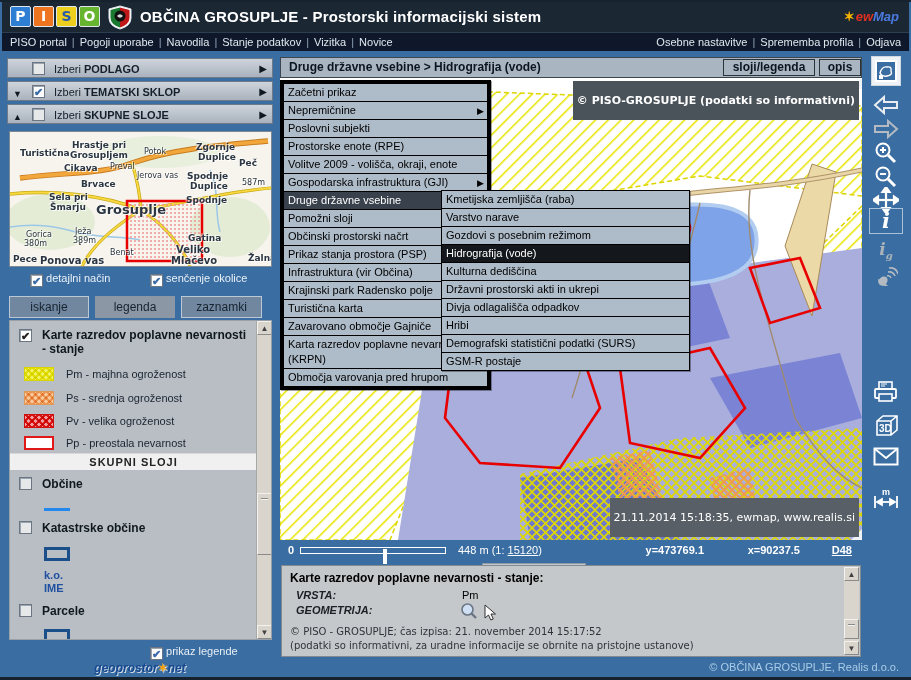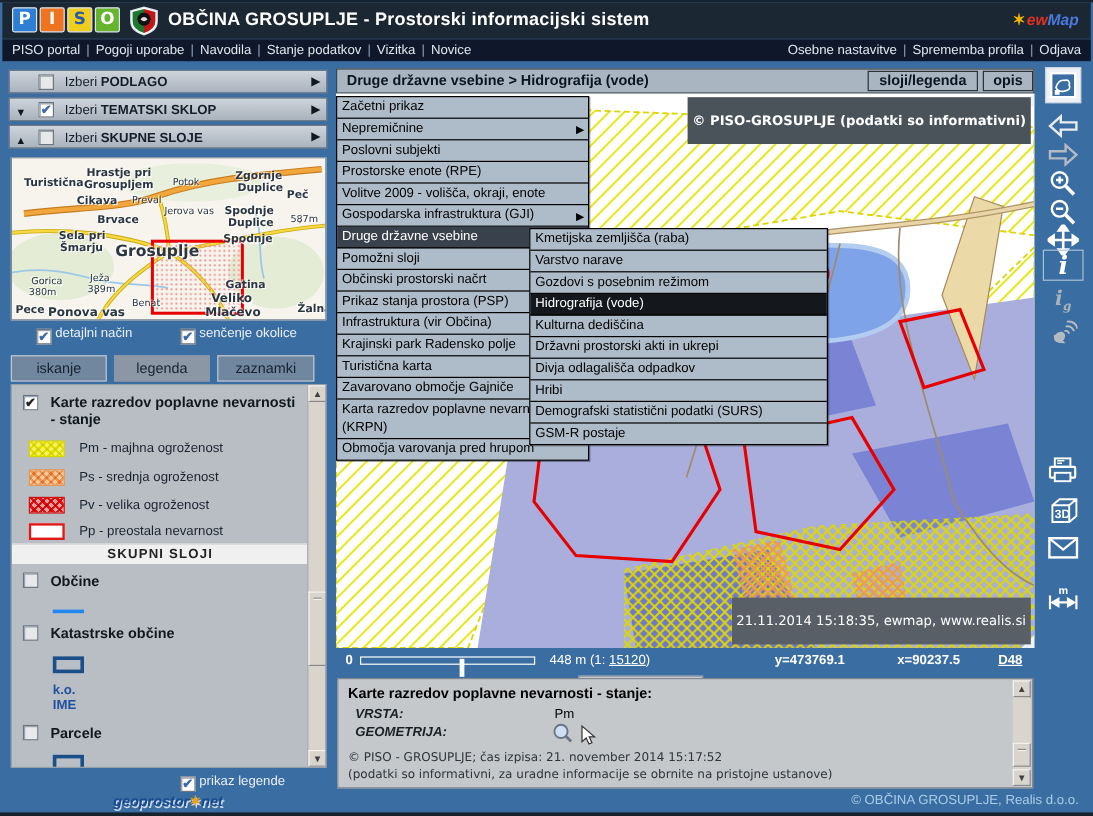--- a/index.html
+++ b/index.html
@@ -94,21 +94,21 @@
   
   .map { position:absolute; left:280px; top:78px; width:582px; height:462px; background:#fff; overflow:hidden; }
   .chip { position:absolute; font-size:11px; font-weight:bold; color:#fff; background:#4a525a; padding:12px 4px; line-height:15px;
           font-family:"DejaVu Sans",sans-serif; }
   .chip.tl { top:3px; right:3px; }
   .chip.br { bottom:3px; right:3px; background:#585f66; font-weight:normal;}
   .cornerTR { position:absolute; right:0; top:0; width:0; height:0; border-bottom:11px solid #eef2f6; border-left:11px solid transparent; }
   .cornerBR { position:absolute; right:0; bottom:0; width:0; height:0; border-top:11px solid transparent; border-left:11px solid transparent; border-right:11px solid #eef2f6; }
 
   
-  .menu { position:absolute; left:280px; top:80px; width:211px; background:#aebbc8; border:1px solid #000000;
+  .menu { position:absolute; left:280px; top:80px; width:211px; background:#aebbc8; border:4px solid #000000;
           box-shadow:1px 1px 0 rgba(0,0,0,.35); z-index:5; }
   .mi { position:relative; border-bottom:1px solid #000; font-size:11px; color:#000; line-height:15px; padding:1px 14px 1px 4px;
         cursor:pointer; }
   .mi:last-child { border-bottom:none; }
   .mi .arr { position:absolute; right:3px; top:2px; font-size:9px; }
   .mi.active { background:#39424c; color:#fff; }
   .submenu { position:absolute; left:441px; top:190px; width:249px; background:#aebbc8; border:1px solid #000;
              box-shadow:1px 1px 0 rgba(0,0,0,.35); z-index:6; }
   .smi { border-bottom:1px solid #000; font-size:11px; color:#000; line-height:15px; padding:1px 4px; cursor:pointer; }
   .smi:last-child { border-bottom:none; }

